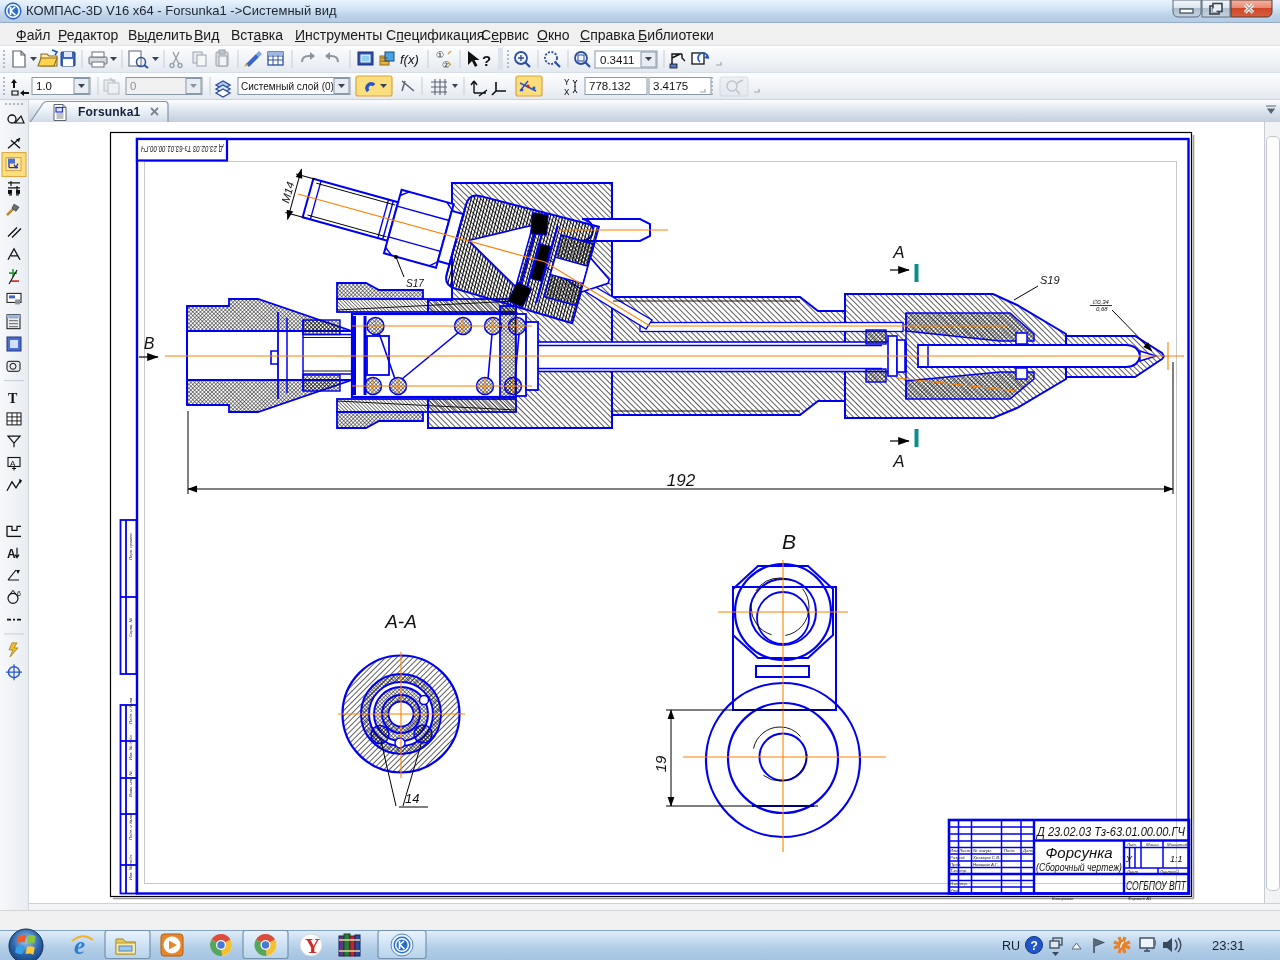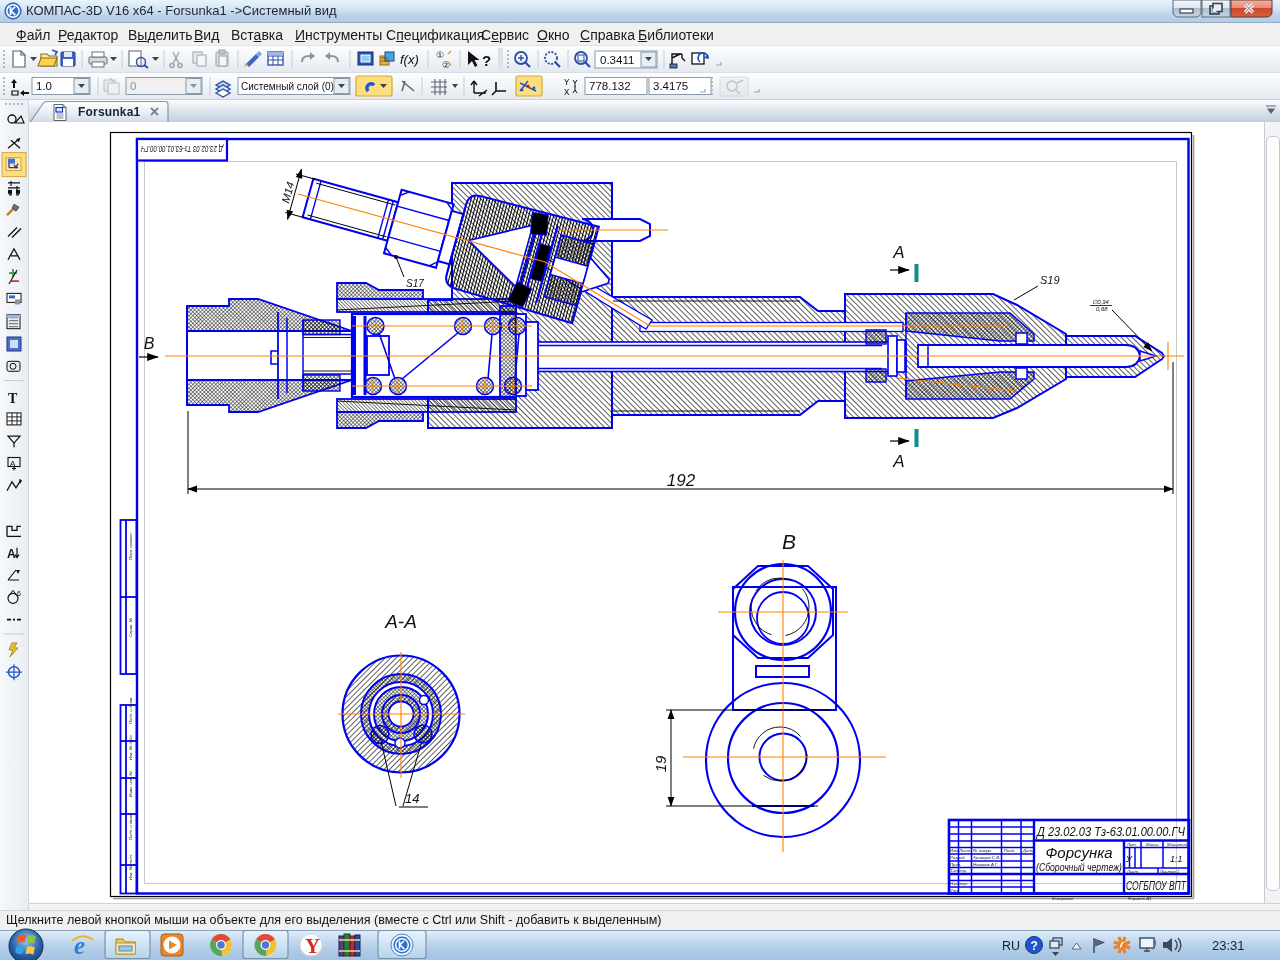--- a/index.html
+++ b/index.html
@@ -725,21 +725,20 @@
       </g>
     </g>
   </svg>
   <div id="vscroll" class="abs"></div>
   <svg class="abs" style="left:1262px;top:100px" width="18" height="18" viewBox="0 0 18 18">
       <path d="M4 6 h10 M6 9 l3 4 3 -4 z" stroke="#5a6570" fill="#5a6570" stroke-width="1.2"></path>
     </svg>
   <div id="vthumb" class="abs"></div>
   <div id="hstrip" class="abs"></div>
   <div id="statusbar" class="abs"></div>
-  <div id="statustext" class="abs">Щелкните левой кнопкой мыши на объекте для его выделения (вместе с Ctrl или Shift - добавить к выделенным)</div>
   <div id="taskbar" class="abs"></div>
   <svg id="tbicons" class="abs" style="left:0;top:925px" width="1280" height="35" viewBox="0 0 1280 35">
       <defs>
 <radialGradient id="orb" cx="0.5" cy="0.35" r="0.75">
  <stop offset="0" stop-color="#9cc7ef"></stop>
           <stop offset="0.55" stop-color="#2a62a8"></stop>
           <stop offset="1" stop-color="#123a6b"></stop>
 </radialGradient>
 <linearGradient id="btng" x1="0" y1="0" x2="0" y2="1">
  <stop offset="0" stop-color="#e9f3fc"></stop>

